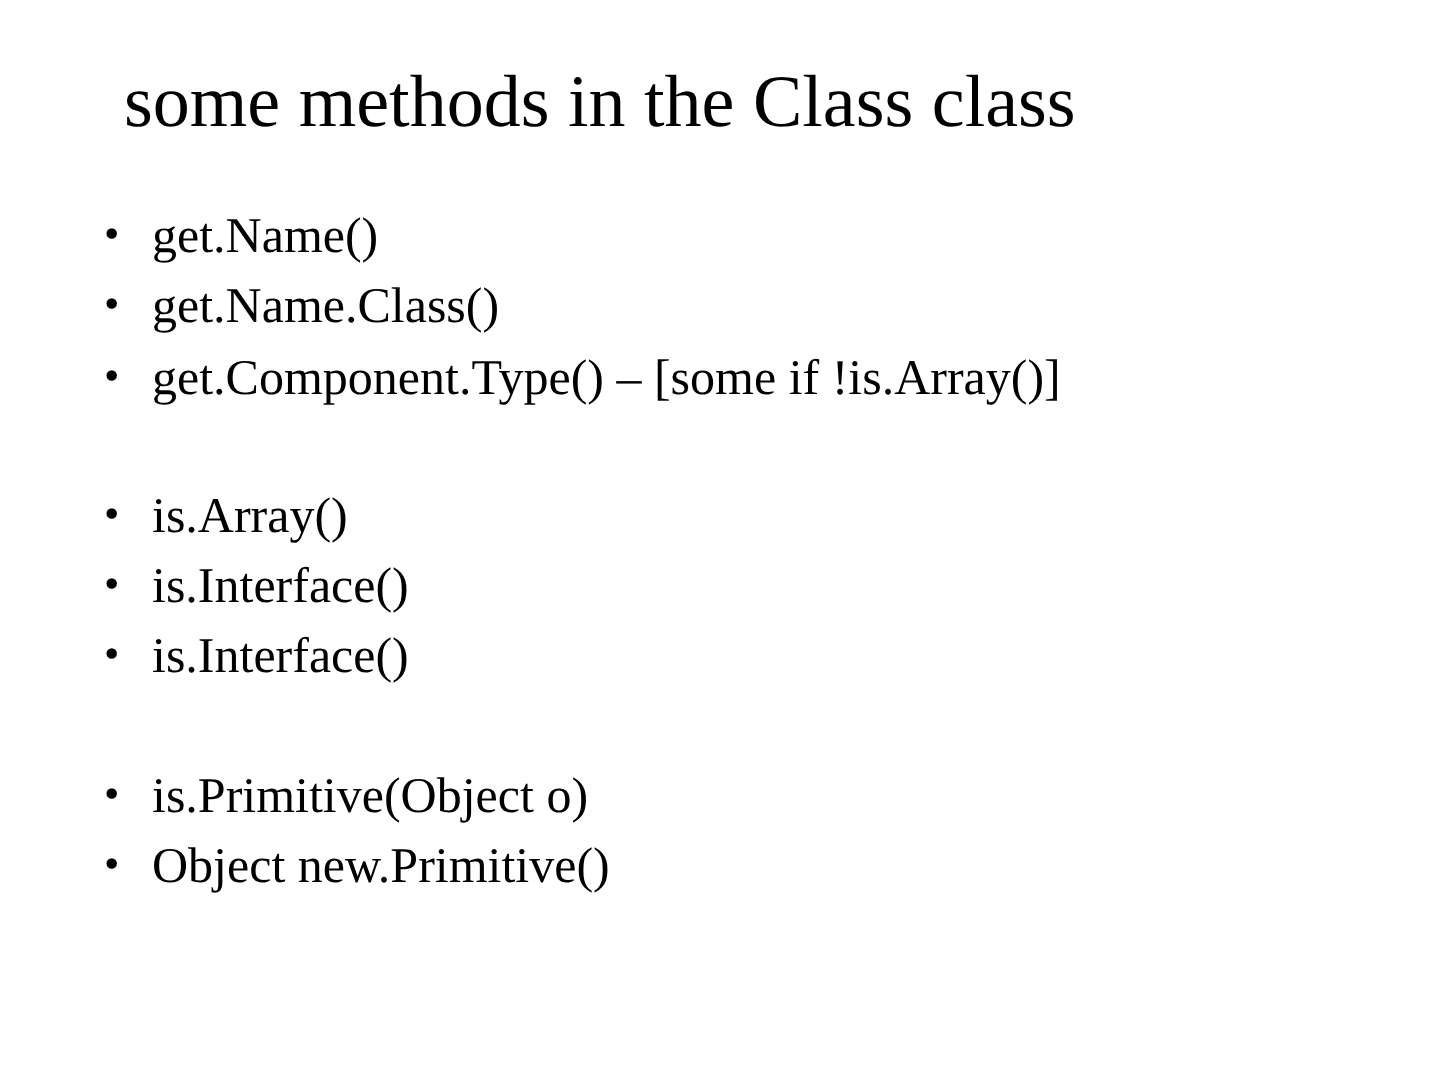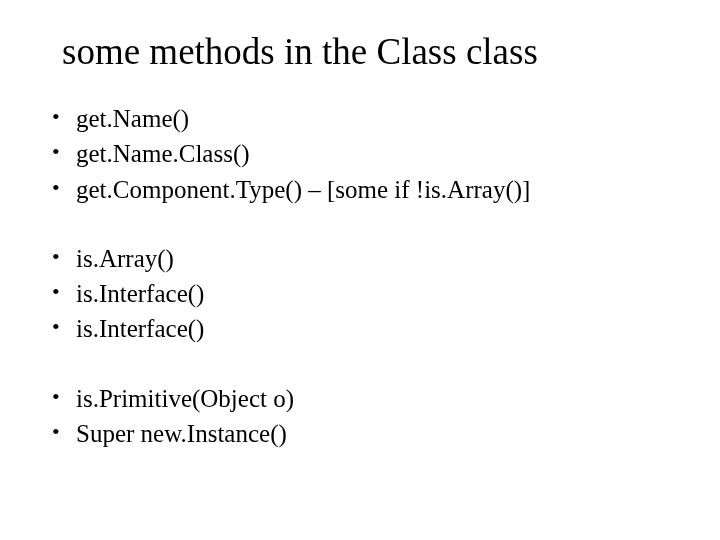--- a/index.html
+++ b/index.html
@@ -61,16 +61,16 @@
       <li>get.Name.Class()</li>
       <li>get.Component.Type() – [some if !is.Array()]</li>
     </ul>
     <ul class="group">
       <li>is.Array()</li>
       <li>is.Interface()</li>
       <li>is.Interface()</li>
     </ul>
     <ul class="group">
       <li>is.Primitive(Object o)</li>
-      <li>Super new.Instance()</li>
+      <li>Object new.Primitive()</li>
     </ul>
   </div>
 </div>
 
 </body></html>

